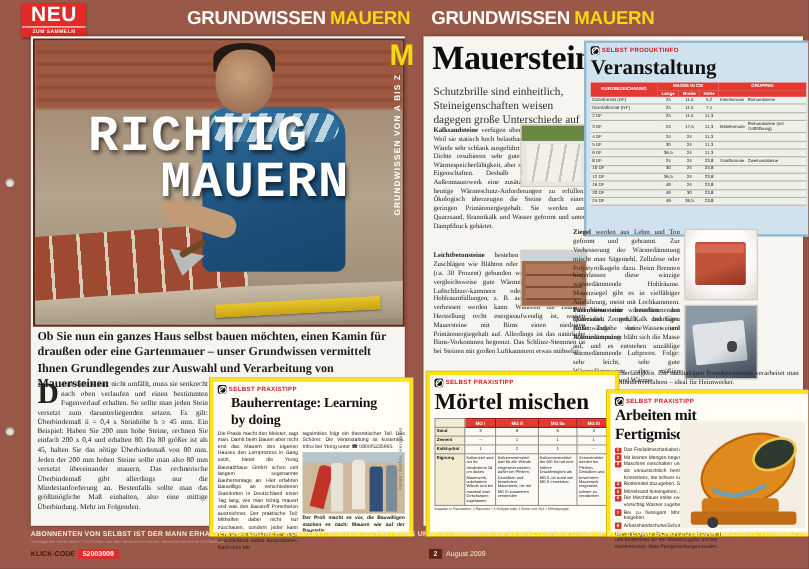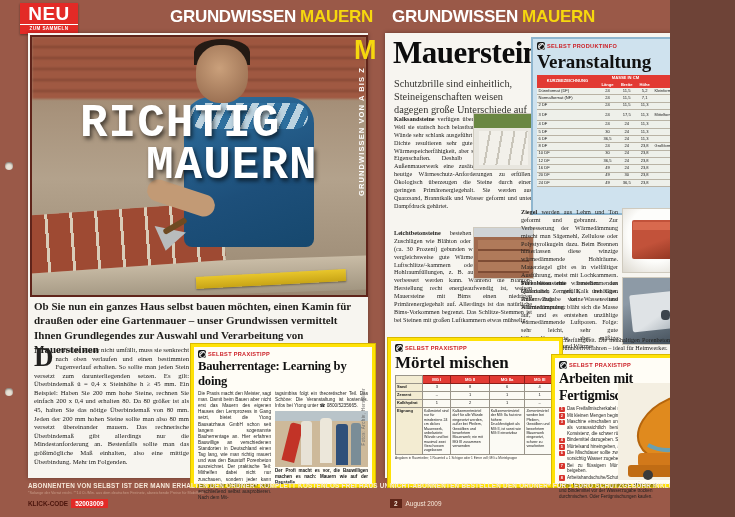--- a/index.html
+++ b/index.html
@@ -1,17 +1,17 @@
 <!DOCTYPE html>
 <html><head>
 <meta charset="utf-8">
 <style>
   html,body{margin:0;padding:0;}
   body{font-family:"Liberation Sans",sans-serif;background:#6e4337;}
-  #canvas{position:relative;width:670px;height:517px;background:#9a5948;overflow:hidden;}
+  #canvas{position:relative;width:735px;height:517px;background:#9a5948;overflow:hidden;}
 
   
   .hdr-title{position:absolute;top:7px;font-size:17px;font-weight:bold;color:#fff;letter-spacing:-0.3px;white-space:nowrap;}
   .hdr-title .yellow{color:#f6d80e;margin-left:4px;}
   #neu-badge{position:absolute;left:20px;top:3px;width:58px;height:31px;background:#e32a26;color:#fff;text-align:center;box-shadow:0 1px 2px rgba(0,0,0,.4);}
   #neu-badge .neu{font-size:19px;font-weight:bold;line-height:21px;letter-spacing:.5px;}
   #neu-badge .sub{font-size:4.6px;font-weight:bold;border-top:1px solid #fff;padding-top:1px;letter-spacing:.4px;}
 
   
   .hole{position:absolute;border-radius:50%;}
@@ -56,21 +56,21 @@
   
   .tipbox{position:absolute;background:#fffdf6;border:3px solid #ffe207;box-shadow:0 0 0 1px #d8b900;padding:3px 4px;}
   .box-label{display:flex;align-items:center;gap:2px;margin-bottom:1px;}
   .box-label .txt{color:#cc2027;font-size:5.6px;font-weight:bold;letter-spacing:.3px;}
   .slogo{width:8px;height:8px;background:#141414;border-radius:2px;display:inline-flex;align-items:center;justify-content:center;flex:0 0 auto;}
   .slogo i{display:block;width:5px;height:5px;border:1px solid #fff;border-radius:50%;position:relative;}
   .slogo i::after{content:"";position:absolute;left:-0.5px;top:1.6px;width:5.6px;height:1px;background:#fff;transform:rotate(-45deg);}
   .tip-title{font-family:"Liberation Serif",serif;font-weight:bold;color:#111;}
 
   #bauherren-box{left:163px;top:311px;width:170px;height:131px;}
-  #bauherren-box .tip-title{font-size:12.6px;letter-spacing:-0.2px;margin:1px 0 2px;}
+  #bauherren-box .tip-title{font-size:12.6px;letter-spacing:-0.2px;margin:1px 12px 2px;}
   #bauherren-cols{display:flex;gap:4px;font-size:4.7px;line-height:1.3;color:#222;text-align:justify;}
   #bauherren-cols .c1{width:44%;}
   #bauherren-cols .c2{width:56%;}
   #bauherren-photo{width:100%;height:56px;margin-top:2px;background:
       linear-gradient(180deg,#b9c4c9 0 18%,#cdb99a 18% 100%);position:relative;overflow:hidden;}
   #bauherren-photo::before{content:"";position:absolute;left:12%;top:20%;width:14%;height:70%;background:#c23327;border-radius:4px 4px 0 0;transform:rotate(14deg);}
   #bauherren-photo::after{content:"";position:absolute;left:48%;top:12%;width:13%;height:80%;background:#ece7da;border-radius:4px 4px 0 0;}
   .bp-person{position:absolute;border-radius:3px 3px 0 0;}
   #bauherren-caption{font-size:4.5px;font-weight:bold;line-height:1.25;color:#111;margin-top:1px;}
   #photo-credit{position:absolute;left:333px;top:355px;writing-mode:vertical-rl;transform:rotate(180deg);font-size:4.5px;color:#6b6b6b;letter-spacing:.4px;}
@@ -108,21 +108,21 @@
   #steinformate-box .tip-title{font-size:19px;margin:0 0 2px;}
   #sf-table{width:100%;border-collapse:collapse;font-size:4.1px;color:#1a1a1a;background:#eef0ea;}
   #sf-table th{background:#e23a33;color:#fff;font-size:4.1px;padding:1px 1px;text-align:center;line-height:1.1;}
   #sf-table td{border-bottom:.5px solid #b9b3a5;padding:.8px 1.5px;line-height:1.15;}
   #sf-table td.num{text-align:center;}
   #sf-table tbody tr:nth-child(5) td,#sf-table tbody tr:nth-child(9) td{border-top:1.2px solid #555;}
   #sf-table .grp{font-size:3.9px;}
 
   
   #moertel-box{left:3px;top:305px;width:160px;height:137px;}
-  #moertel-box .tip-title{font-size:17px;margin:0 0 2px;}
+  #moertel-box .tip-title{font-size:21px;margin:0 0 2px;}
   #mg-table{width:100%;border-collapse:collapse;font-size:4px;color:#161616;}
   #mg-table th{background:#e23a33;color:#fff;font-size:4.2px;padding:1.2px 1px;border:.5px solid #8c1d18;}
   #mg-table td{border:.5px solid #9a958a;padding:1px;vertical-align:top;line-height:1.22;}
   #mg-table td.rowlab{background:#f3ecd2;font-weight:bold;width:17%;}
   #mg-table td.val{text-align:center;background:#fbfaf4;}
   #mg-table td.eig{font-size:3.6px;background:#fbfaf4;}
   #mg-foot{font-size:3.2px;color:#333;margin-top:1px;}
 
   
   #poren-cont{position:absolute;left:167px;top:303px;width:174px;font-family:"Liberation Serif",serif;font-size:6.2px;line-height:1.27;color:#232220;text-align:justify;}

